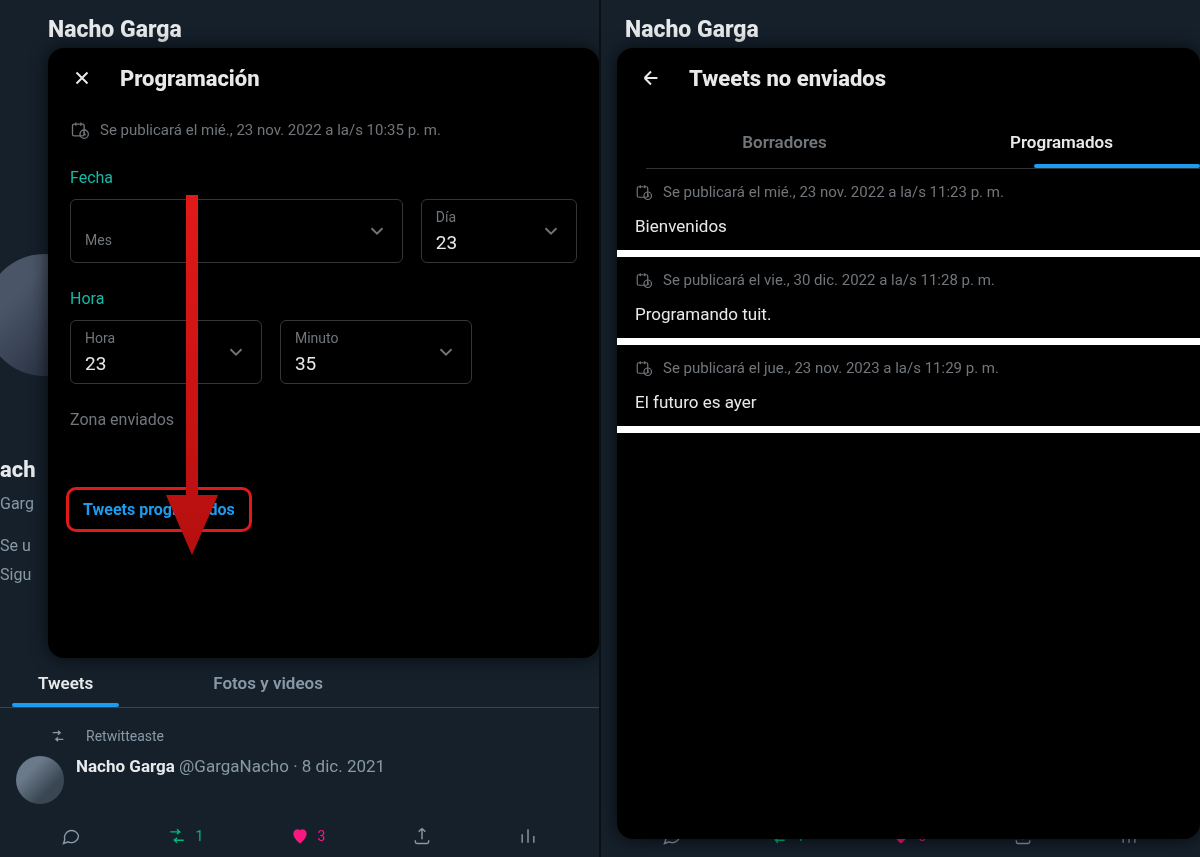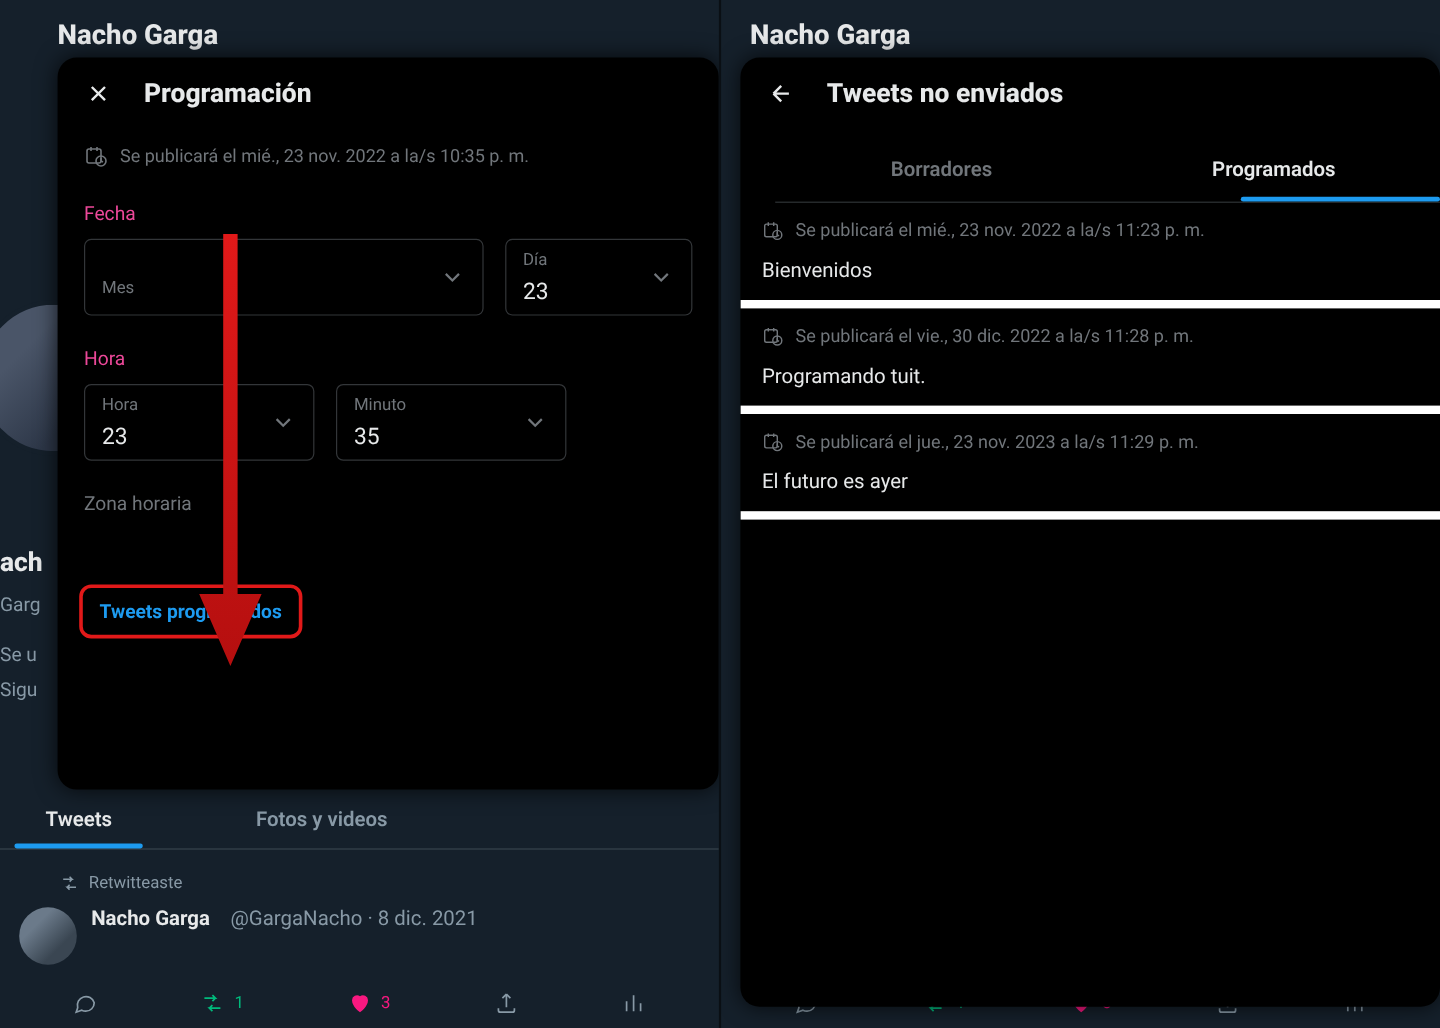--- a/index.html
+++ b/index.html
@@ -97,37 +97,37 @@
 
   .retweet-row {
     position: absolute;
     top: 720px;
     left: 0;
     right: 0;
     padding: 8px 16px;
     color: #8899a6;
     font-size: 14px;
   }
-  .retweet-row .rt-label { margin-left: 34px; display: flex; gap: 8px; align-items: center; }
+  .retweet-row .rt-label { margin-left: 34px; display: flex; gap: 20px; align-items: center; }
   .tweet-row {
     position: absolute;
     top: 748px;
     left: 0;
     right: 0;
     padding: 8px 16px;
     display: flex;
     gap: 12px;
   }
   .tweet-avatar {
     width: 48px; height: 48px;
     border-radius: 50%;
     background: linear-gradient(135deg, #6b7a8a 30%, #3a4652 70%);
   }
   .tweet-head { color: #e7e9ea; font-weight: 700; font-size: 17px; }
-  .tweet-head .handle { color: #8899a6; font-weight: 400; margin-left: 13px; }
+  .tweet-head .handle { color: #8899a6; font-weight: 400; margin-left: 0; }
   .tweet-head .date { color: #8899a6; font-weight: 400; }
   .actions {
     position: absolute;
     top: 816px;
     left: 0;
     right: 0;
     height: 40px;
     display: flex;
     justify-content: space-around;
     align-items: center;
@@ -174,21 +174,21 @@
   .schedule-info {
     display: flex;
     align-items: center;
     gap: 10px;
     padding: 12px 22px 20px 22px;
     color: #71767b;
     font-size: 15px;
   }
   .section-label {
     padding: 8px 22px 12px 22px;
-    color: #ec4899;
+    color: #14b8a6;
     font-size: 16px;
   }
   .section-label.dim { color: #71767b; }
   .fields-row {
     display: flex;
     gap: 18px;
     padding: 0 22px 18px 22px;
   }
   .field {
     border: 1px solid #333639;
@@ -431,21 +431,21 @@
           <div class="fvalue">35</div>
           <span class="chev">
             <svg width="22" height="22" viewBox="0 0 24 24" fill="none" stroke="#71767b" stroke-width="2">
                 <path d="m6 9 6 6 6-6"></path>
               </svg>
           </span>
         </div>
         <div style="flex:0.7"></div>
       </div>
 
-      <div class="section-label dim">Zona horaria</div>
+      <div class="section-label dim">Zona enviados</div>
 
       <div style="height:26px"></div>
       <div class="scheduled-btn">Tweets programados</div>
     </div>
 
     <svg class="arrow" viewBox="0 0 60 370">
       <defs>
         <linearGradient id="rg" x1="0" y1="0" x2="0" y2="1">
           <stop offset="0%" stop-color="#e11919"></stop>
           <stop offset="100%" stop-color="#b50f0f"></stop>

